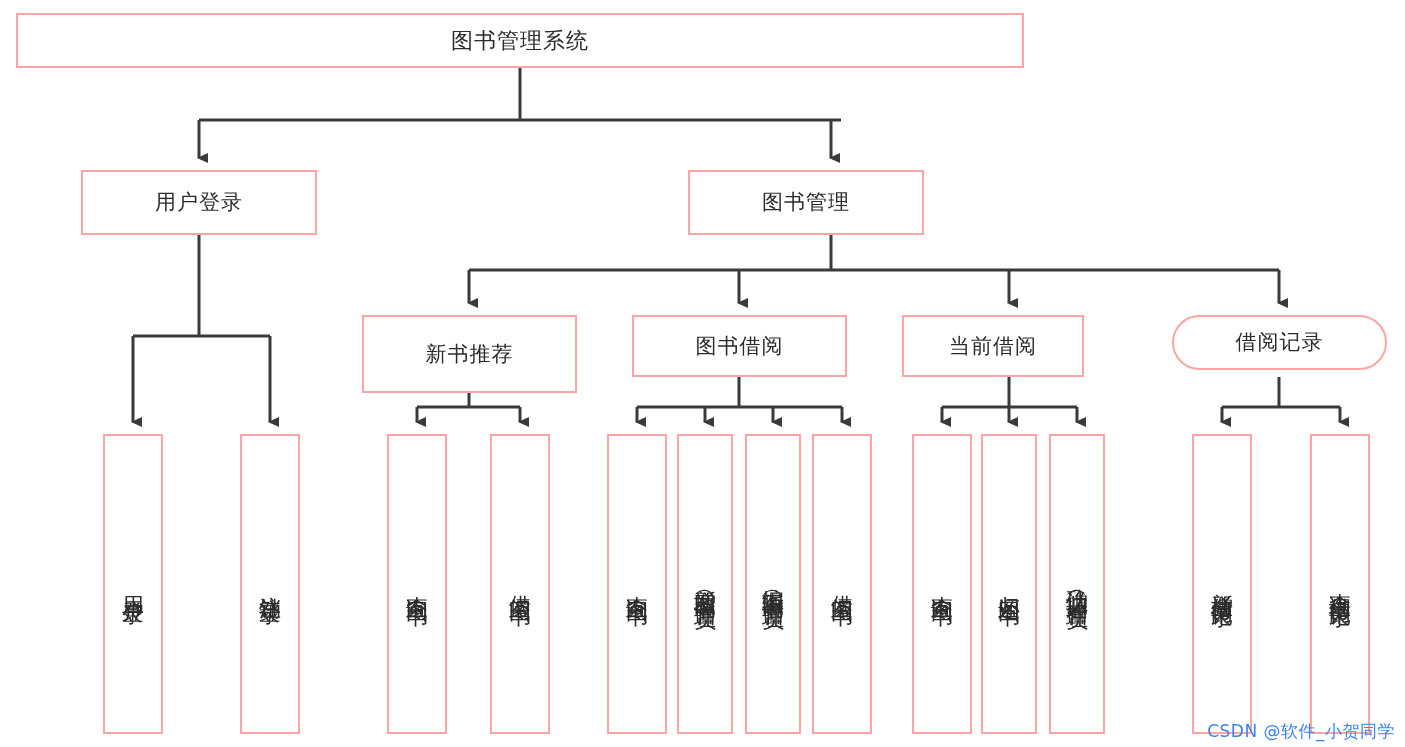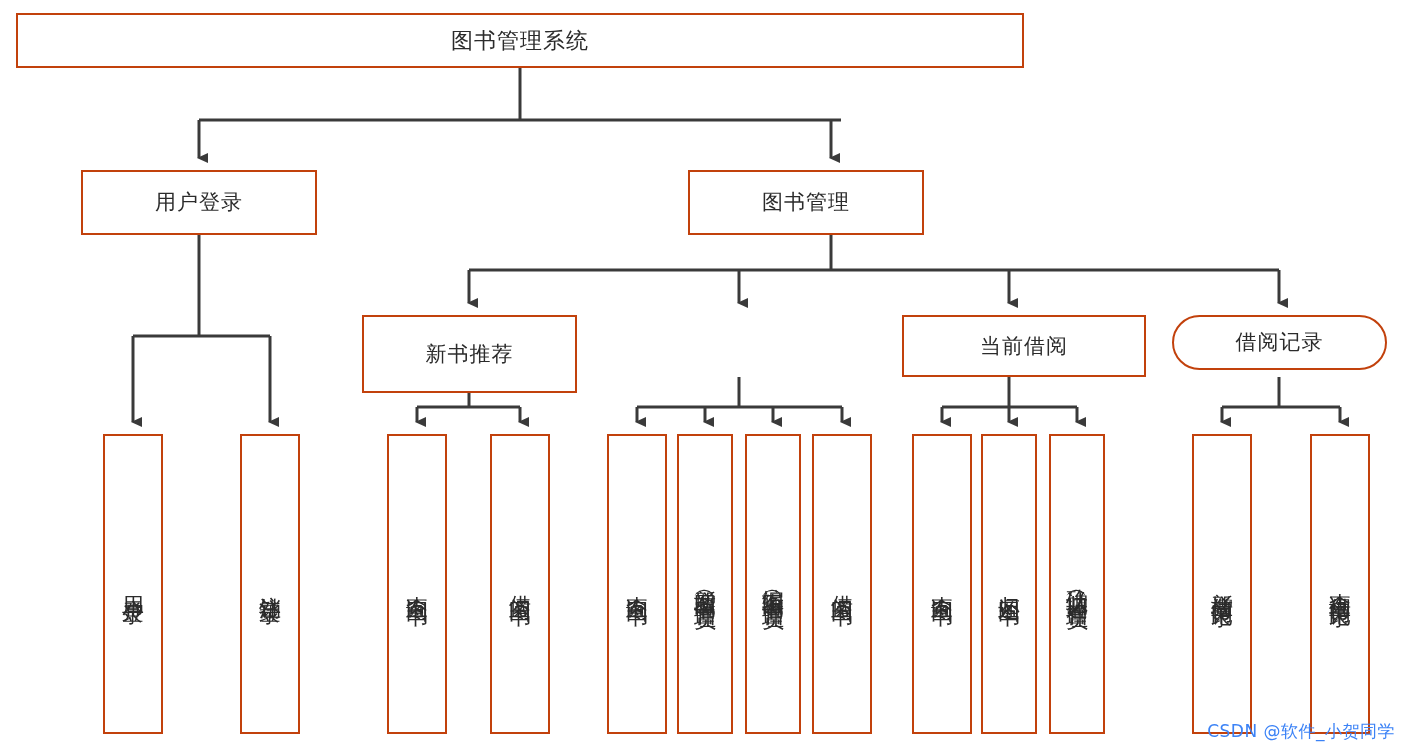--- a/index.html
+++ b/index.html
@@ -11,21 +11,21 @@
     overflow:hidden;
     position:relative;
   }
   #canvas{position:absolute;left:0;top:0;width:1405px;height:747px;}
   svg.wires{position:absolute;left:0;top:0;width:1405px;height:747px;pointer-events:none;}
 
   .node{
     position:absolute;
     box-sizing:border-box;
     background:#ffffff;
-    border:2px solid #c2410c;
+    border:2px solid #fca5a5;
     display:flex;
     align-items:center;
     justify-content:center;
     color:#262626;
     font-family:Liberation Serif, serif;
   }
   .node .lbl{
     display:block;
     text-align:center;
     line-height:1.18;
@@ -125,21 +125,24 @@
   <div class="node horiz" style="left:81px;top:170px;width:236px;height:65px;">
     <span class="lbl">用户登录</span>
   </div>
   <div class="node horiz" style="left:688px;top:170px;width:236px;height:65px;">
     <span class="lbl">图书管理</span>
   </div>
 
   <div class="node horiz" style="left:362px;top:315px;width:215px;height:78px;">
     <span class="lbl">新书推荐</span>
   </div>
-  <div class="node horiz" style="left:902px;top:315px;width:244px;height:62px;">
+  <div class="node horiz" style="left:632px;top:315px;width:215px;height:62px;">
+    <span class="lbl">图书借阅</span>
+  </div>
+  <div class="node horiz" style="left:902px;top:315px;width:182px;height:62px;">
     <span class="lbl">当前借阅</span>
   </div>
   <div class="node horiz" style="left:1172px;top:315px;width:215px;height:55px;border-radius:31px;">
     <span class="lbl">借阅记录</span>
   </div>
 
   <div class="node leaf" style="left:103px;top:434px;width:60px;height:300px;">
     <span class="lbl">用户登录</span>
   </div>
   <div class="node leaf" style="left:240px;top:434px;width:60px;height:300px;">

